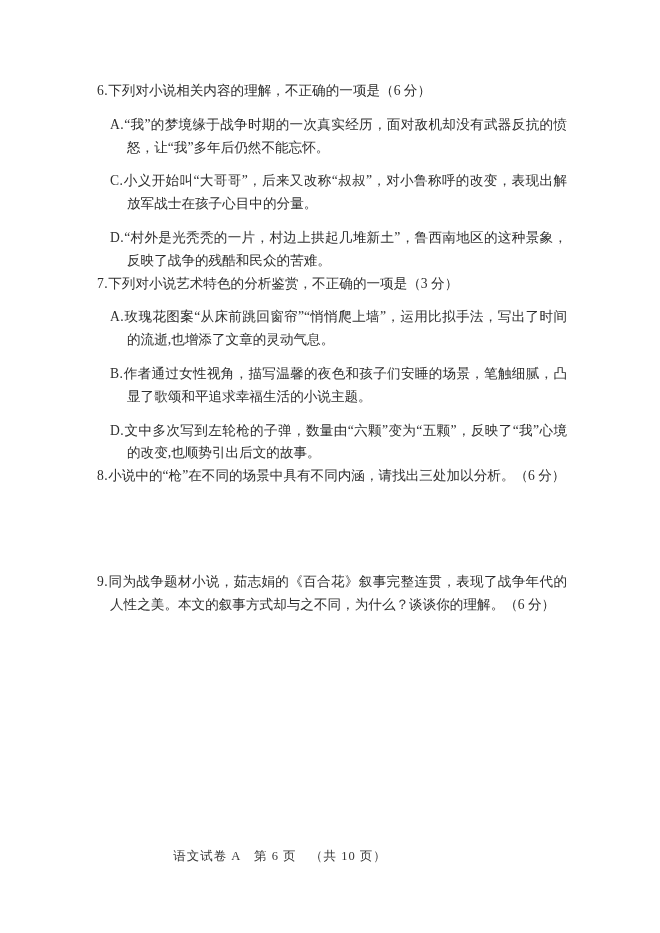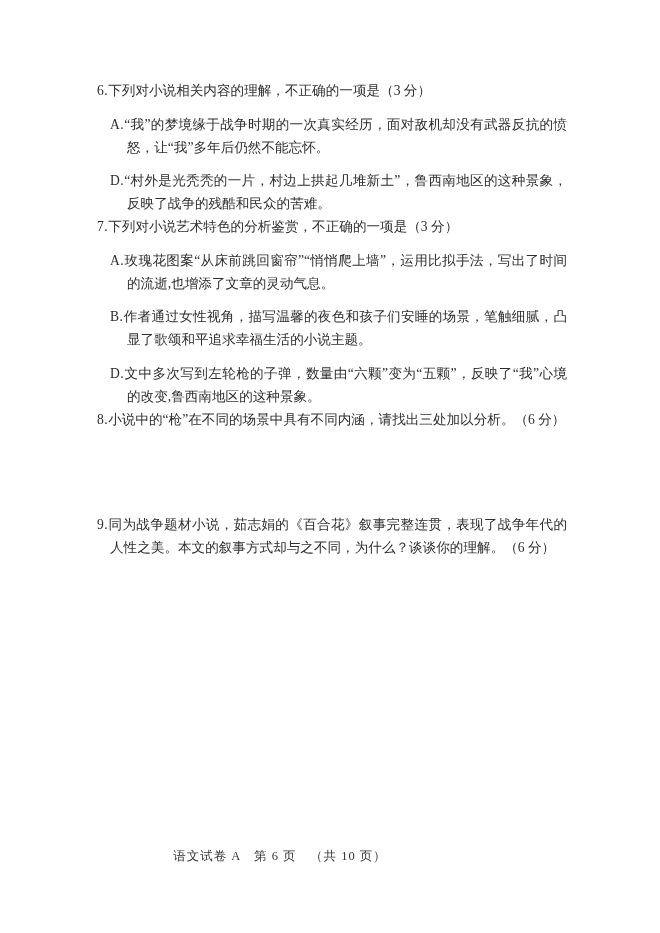--- a/index.html
+++ b/index.html
@@ -51,33 +51,34 @@
     color: #353535;
     letter-spacing: 1px;
   }
 </style>
 </head>
 <body>
 
 <div class="sheet">
 
   <div class="question">
-    <div class="stem"><span class="qnum">6.</span><span>下列对小说相关内容的理解，不正确的一项是（3 分）</span></div>
+    <div class="stem"><span class="qnum">6.</span><span>下列对小说相关内容的理解，不正确的一项是（6 分）</span></div>
     <div class="options">
       <div class="option"><span class="opt-label">A.</span><span>“我”的梦境缘于战争时期的一次真实经历，面对敌机却没有武器反抗的愤怒，让“我”多年后仍然不能忘怀。</span></div>
+      <div class="option"><span class="opt-label">C.</span><span>小义开始叫“大哥哥”，后来又改称“叔叔”，对小鲁称呼的改变，表现出解放军战士在孩子心目中的分量。</span></div>
       <div class="option"><span class="opt-label">D.</span><span>“村外是光秃秃的一片，村边上拱起几堆新土”，鲁西南地区的这种景象，反映了战争的残酷和民众的苦难。</span></div>
     </div>
   </div>
 
   <div class="question">
     <div class="stem"><span class="qnum">7.</span><span>下列对小说艺术特色的分析鉴赏，不正确的一项是（3 分）</span></div>
     <div class="options">
       <div class="option"><span class="opt-label">A.</span><span>玫瑰花图案“从床前跳回窗帘”“悄悄爬上墙”，运用比拟手法，写出了时间的流逝,也增添了文章的灵动气息。</span></div>
       <div class="option"><span class="opt-label">B.</span><span>作者通过女性视角，描写温馨的夜色和孩子们安睡的场景，笔触细腻，凸显了歌颂和平追求幸福生活的小说主题。</span></div>
-      <div class="option"><span class="opt-label">D.</span><span>文中多次写到左轮枪的子弹，数量由“六颗”变为“五颗”，反映了“我”心境的改变,鲁西南地区的这种景象。</span></div>
+      <div class="option"><span class="opt-label">D.</span><span>文中多次写到左轮枪的子弹，数量由“六颗”变为“五颗”，反映了“我”心境的改变,也顺势引出后文的故事。</span></div>
     </div>
   </div>
 
   <div class="question">
     <div class="stem"><span class="qnum">8.</span><span>小说中的“枪”在不同的场景中具有不同内涵，请找出三处加以分析。（6 分）</span></div>
   </div>
 
   <div class="question q-gap-large">
     <div class="stem"><span class="qnum">9.</span><span>同为战争题材小说，茹志娟的《百合花》叙事完整连贯，表现了战争年代的人性之美。本文的叙事方式却与之不同，为什么？谈谈你的理解。（6 分）</span></div>
   </div>

